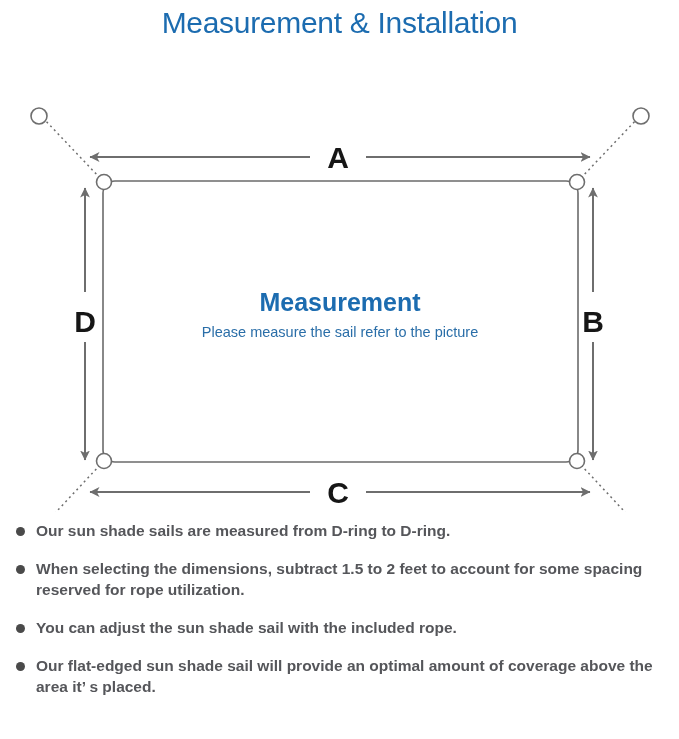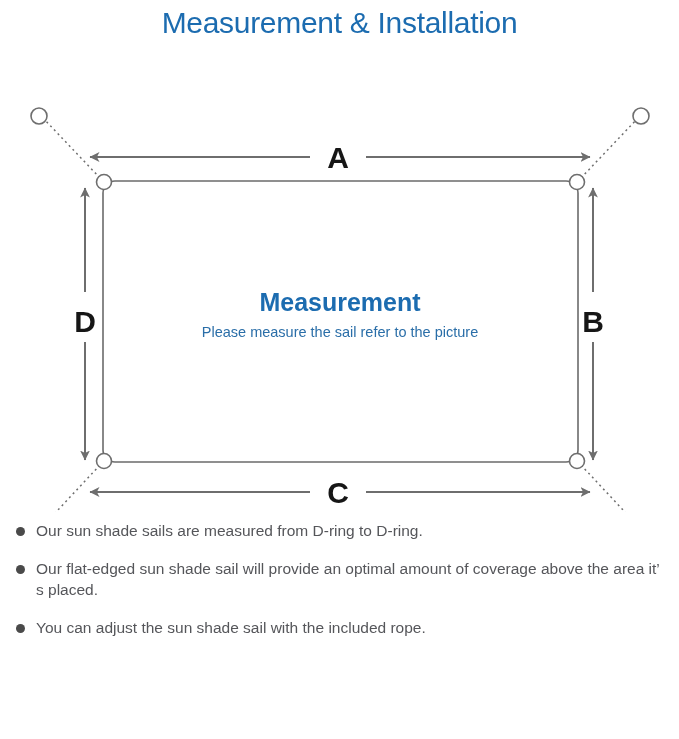--- a/index.html
+++ b/index.html
@@ -58,20 +58,21 @@
     position: absolute;
     left: 0;
     top: 520px;
     width: 679px;
     padding: 0 16px 0 14px;
   }
   .note-item {
     display: flex;
     align-items: flex-start;
     margin-bottom: 17px;
+    font-weight: bold;
   }
   .note-bullet {
     flex: 0 0 auto;
     width: 9px;
     height: 9px;
     border-radius: 50%;
     background: #4a4a4a;
     margin: 7px 11px 0 2px;
   }
   .note-text {
@@ -149,19 +150,23 @@
   </svg>
 </div>
 
 <div id="notes">
   <div class="note-item">
     <span class="note-bullet"></span>
     <span class="note-text">Our sun shade sails are measured from D-ring to D-ring.</span>
   </div>
   <div class="note-item">
     <span class="note-bullet"></span>
-    <span class="note-text">Our flat-edged sun shade sail will provide an optimal amount of coverage above the area it’ s placed.</span>
+    <span class="note-text">When selecting the dimensions, subtract 1.5 to 2 feet to account for some spacing reserved for rope utilization.</span>
   </div>
   <div class="note-item">
     <span class="note-bullet"></span>
     <span class="note-text">You can adjust the sun shade sail with the included rope.</span>
   </div>
+  <div class="note-item">
+    <span class="note-bullet"></span>
+    <span class="note-text">Our flat-edged sun shade sail will provide an optimal amount of coverage above the area it’ s placed.</span>
+  </div>
 </div>
 
 </body></html>

